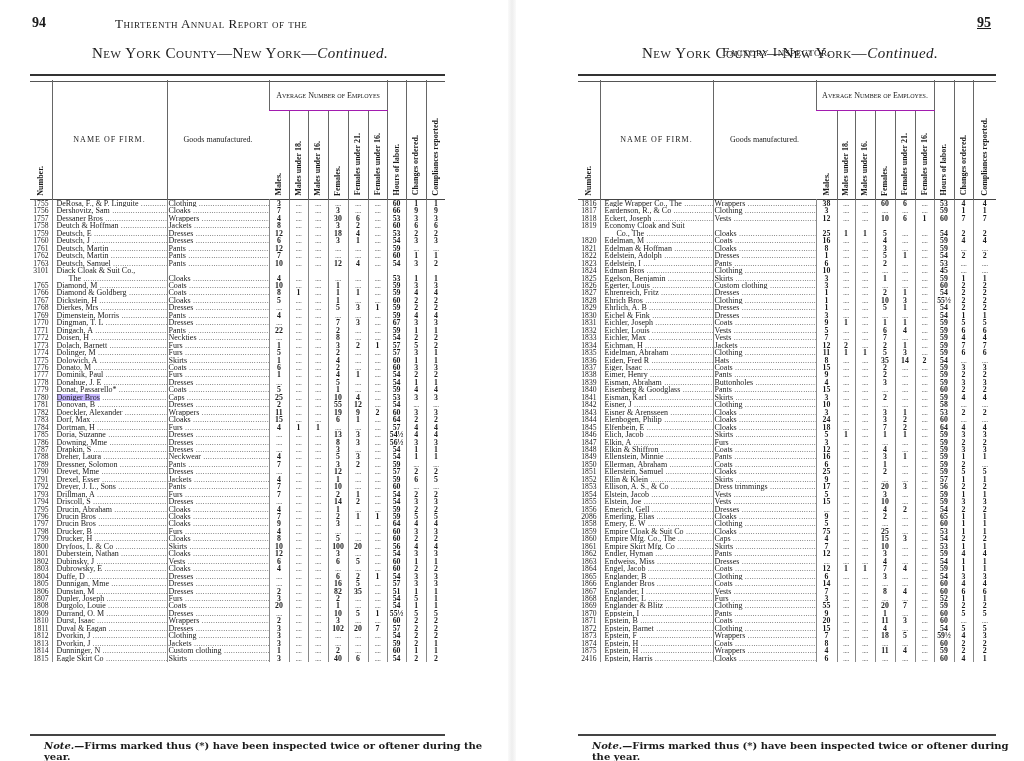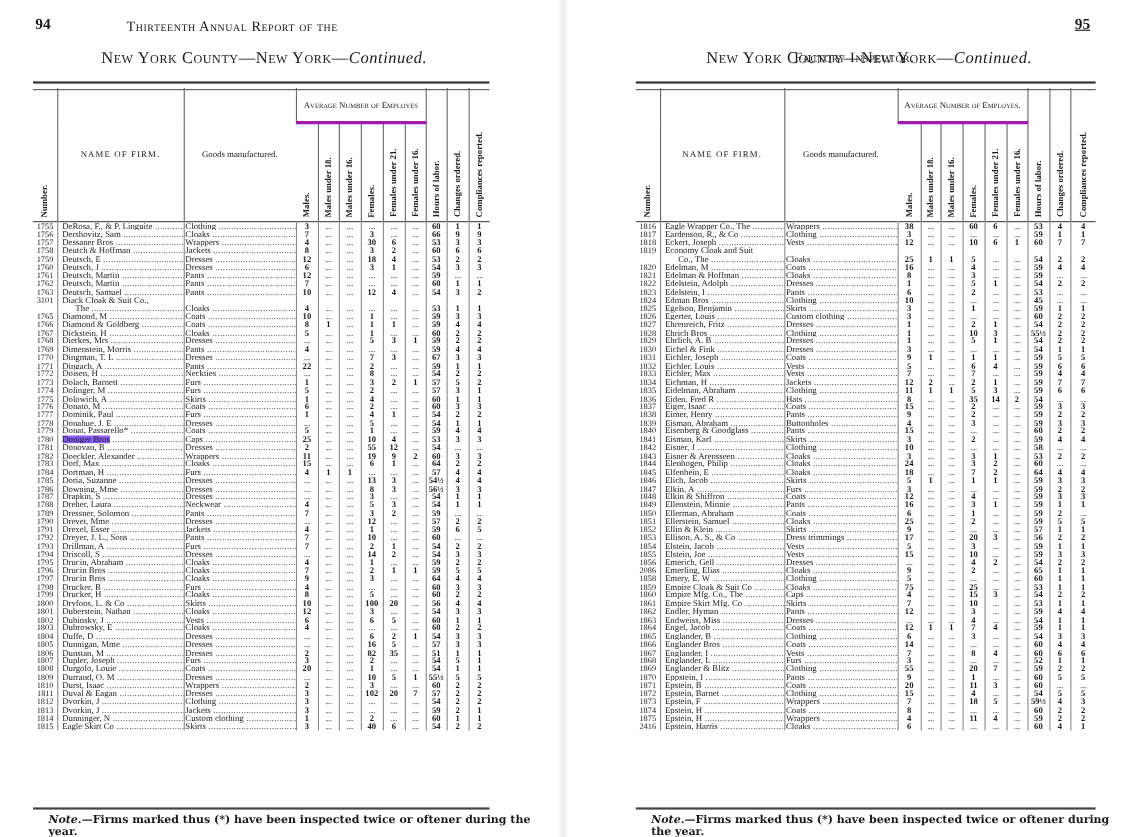--- a/index.html
+++ b/index.html
@@ -27,34 +27,34 @@
     position:absolute; top:80px; border-collapse:collapse; table-layout:fixed;
     font-size:8.2px; line-height:7.45px;
   }
   table.reg th { font-weight:normal; border-left:1px solid #666; vertical-align:bottom; padding:0; font-size:8px; }
   table.reg th:first-child { border-left:none; }
   table.reg thead tr.h1 th { height:30px; }
   table.reg thead tr.h2 th { height:88px; }
   table.reg thead { border-bottom:1.5px solid #444; }
   .vt { writing-mode:vertical-rl; transform:rotate(180deg); white-space:nowrap; display:inline-block;
     padding:2px 0; font-weight:bold; font-size:8px; }
-  .group-head { font-variant:small-caps; font-weight:bold; font-size:8.5px; line-height:9px; border-bottom:3px solid #a21caf;
+  .group-head { font-variant:small-caps; font-weight:bold; font-size:8.5px; line-height:9px; border-bottom:1px solid #a21caf;
     vertical-align:middle !important; text-align:center; }
   .name-head { font-weight:bold; letter-spacing:1px; font-size:9px; vertical-align:middle !important; text-align:center; }
   .goods-head { font-size:8.5px; vertical-align:middle !important; text-align:center; }
   table.reg td { padding:0 1px; white-space:nowrap; overflow:hidden; border-left:1px solid #888; height:7.45px; }
   table.reg td:first-child { border-left:none; }
   td.num { text-align:right; padding-right:3px !important; font-size:7.6px; }
   td.firm, td.goods { text-align:left; font-size:8px; }
   td.firm { padding-left:4px !important; }
   td.firm.cont { padding-left:16px !important; }
   td.v { text-align:center; font-weight:bold; font-size:7.8px; }
   td.v.blank::before { content:"...."; font-weight:normal; color:#555; letter-spacing:-0.5px; }
   .dots::after { content:" ................................................"; color:#444; letter-spacing:0.3px; font-weight:normal; }
-  .hl { background:#8b5cf6; }
+  .hl { background:#c4b5fd; }
 </style>
 </head>
 <body>
 
 <div class="gutter"></div>
 
 <div class="page" id="left-page">
   <div class="page-num" style="left:32px;">94</div>
   <div class="running-head" style="left:115px;">Thirteenth Annual Report of the</div>
   <div class="sub-head" style="left:92px;">

